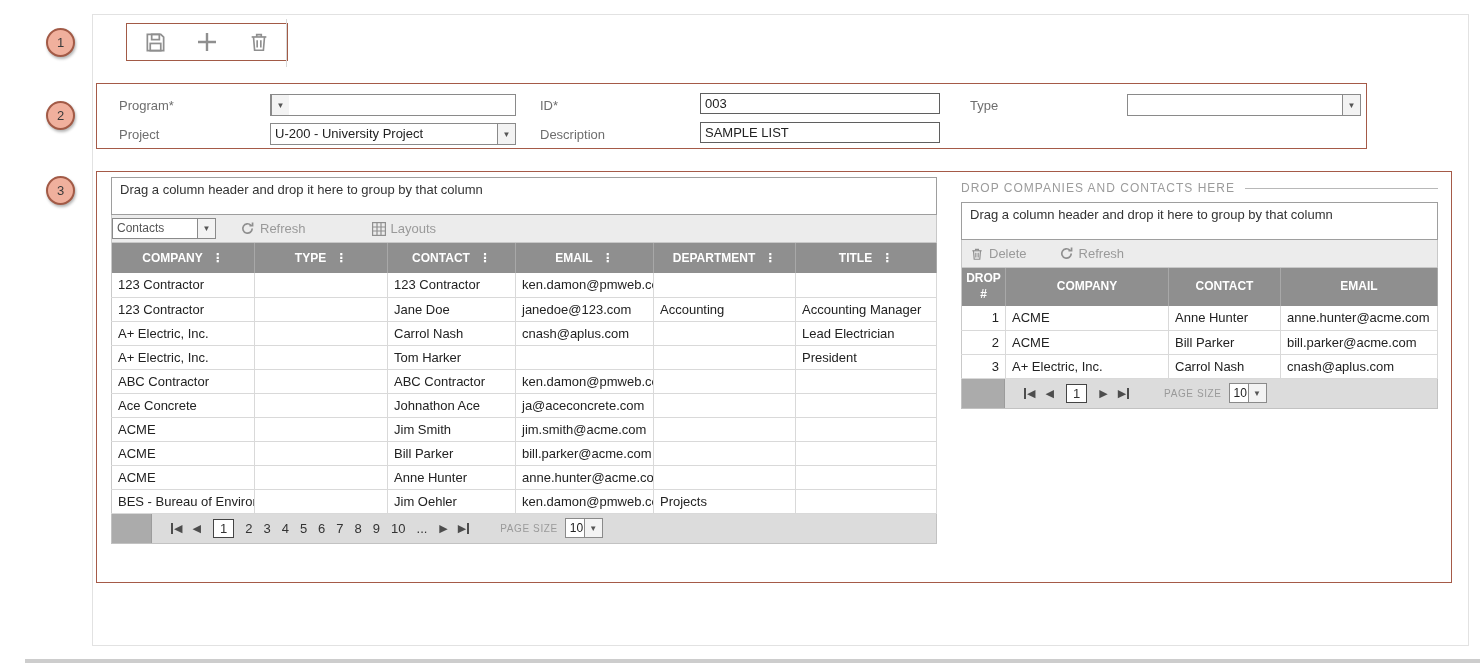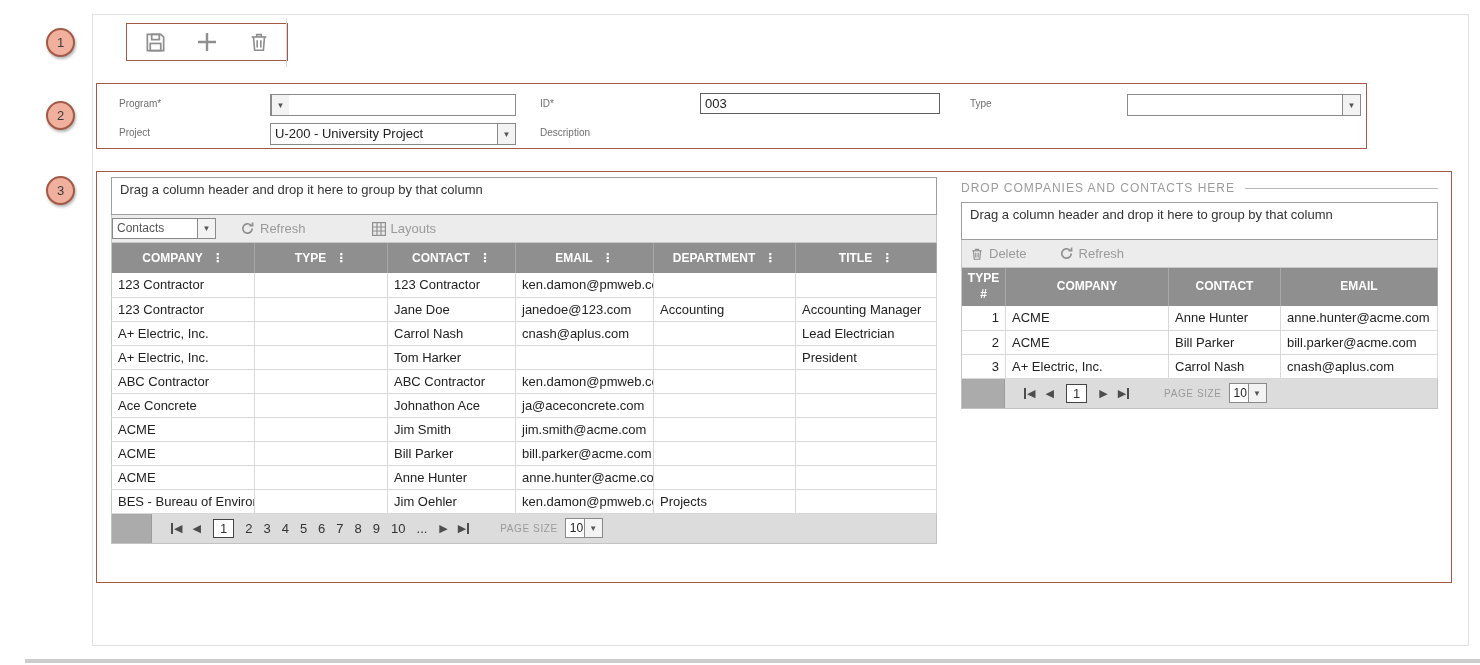--- a/index.html
+++ b/index.html
@@ -21,21 +21,21 @@
   .top-toolbar { position:absolute; left:0; top:0; width:100%; height:62px; }
   .icon-box { position:absolute; left:33px; top:8px; height:38px; padding:0 10px;
     border:1px solid #a25a46; display:flex; align-items:center; gap:16px; background:#fff; }
   .tool-btn { width:36px; height:30px; border:0; background:transparent; display:flex;
     align-items:center; justify-content:center; cursor:pointer; }
   .vsep { position:absolute; left:193px; top:4px; width:1px; height:48px; background:#d8d8d8; }
 
   
   .form-box { position:absolute; left:3px; top:68px; width:1271px; height:66px;
     border:1px solid #a55a48; background:#fff; }
-  .flabel { position:absolute; font-size:10px; color:#6e6e6e; }
+  .flabel { position:absolute; font-size:13px; color:#6e6e6e; }
   .tinput { position:absolute; height:21px; border:1px solid #5f5f5f; font-size:13px;
     padding:7px 4px; font-family:inherit; color:#222; background:#fff; }
   .dropdown { position:absolute; height:22px; border:1px solid #8a8a8a; background:#fff;
     display:flex; align-items:stretch; }
   .dropdown .val { flex:1; font-size:13px; color:#222; padding:2px 4px; white-space:nowrap;
     overflow:hidden; }
   .dd-btn { width:18px; border-left:1px solid #8a8a8a; background:#f3f3f3; display:flex;
     align-items:center; justify-content:center; font-size:8px; color:#555; cursor:pointer; }
 
   
@@ -158,20 +158,21 @@
         <span class="dd-btn">▼</span>
       </div>
 
       <span class="flabel" style="left:22px;top:43px">Project</span>
       <div class="dropdown" style="left:173px;top:39px;width:246px">
         <span class="val">U-200 - University Project</span>
         <span class="dd-btn">▼</span>
       </div>
 
       <span class="flabel" style="left:443px;top:43px">Description</span>
+      <input class="tinput" style="left: 603px; top: 38px; width: 240px;" value="SAMPLE LIST">
     </div>
 
     <div class="grids-box">
 
       <div class="left-grid">
         <div class="group-hint">Drag a column header and drop it here to group by that column</div>
 
         <div class="grid-toolbar">
           <div class="dropdown sel-dd">
             <span class="val">Contacts</span>
@@ -365,21 +366,21 @@
               </svg>
             </span>
             <span>Refresh</span>
           </div>
         </div>
 
         <table class="right-table">
           <thead>
               <tr>
                 <th><span class="th-inner">
-                    <span>TYPE #</span>
+                    <span>DROP #</span>
                   </span></th>
                 <th><span class="th-inner">
                     <span>COMPANY</span>
                   </span></th>
                 <th><span class="th-inner">
                     <span>CONTACT</span>
                   </span></th>
                 <th><span class="th-inner">
                     <span>EMAIL</span>
                   </span></th>

